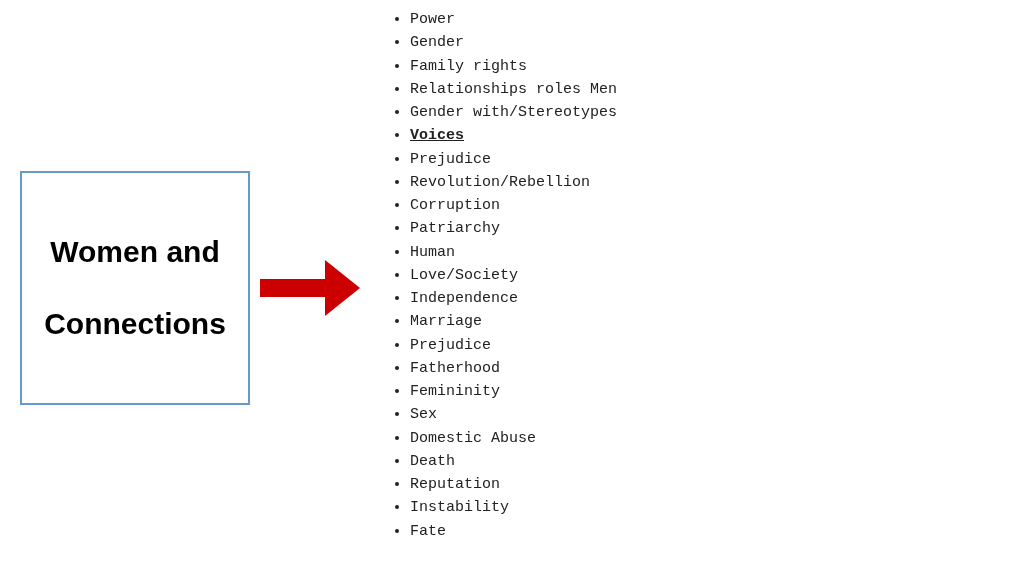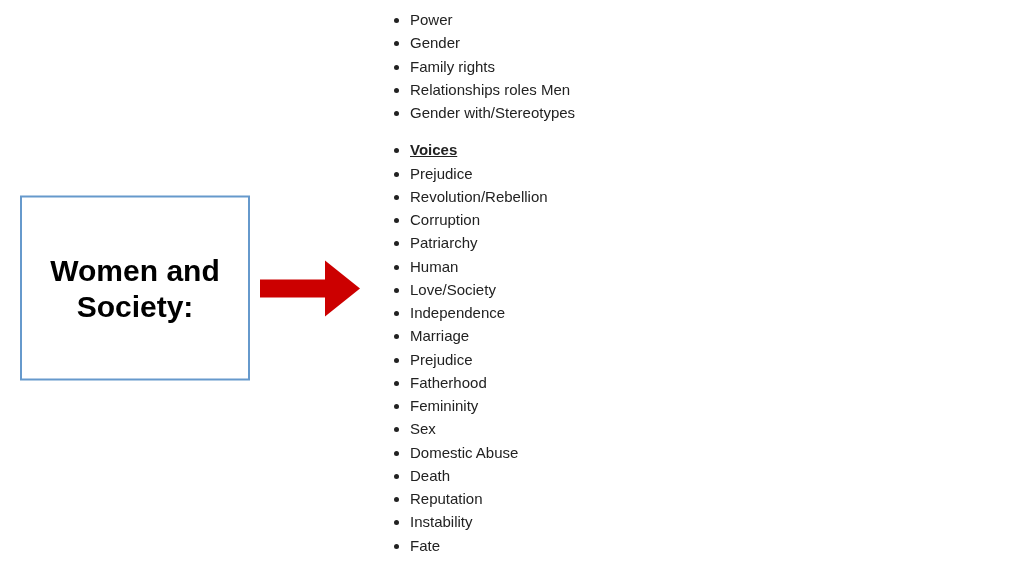--- a/index.html
+++ b/index.html
@@ -32,21 +32,21 @@
       left: 20px;
       top: 50%;
       transform: translateY(-50%);
       display: flex;
       align-items: center;
       gap: 0px;
     }
 
     .title-box {
       width: 230px;
-      height: 185px;
+      height: 234px;
       border: 2px solid #6699cc;
       display: flex;
       align-items: center;
       justify-content: center;
       padding: 10px;
     }
 
     .title-text {
       font-size: 30px;
       font-weight: bold;
@@ -95,38 +95,39 @@
     .bullet-list {
       list-style: disc;
       padding-left: 20px;
       font-size: 15px;
       line-height: 1.55;
       color: #222222;
     }
 
     .bullet-list li {
       color: #222222;
+      font-family: Liberation Mono, monospace;
     }
 
     .bullet-list li.highlighted {
       font-weight: bold;
       text-decoration: underline;
-      margin-top: 14px;
     }
   </style>
 </head>
 <body>
 
 <div class="page-container">
 
   <div class="left-section">
     <div class="title-box">
       <div class="title-text">
         <span>Women and</span><br>
-        <span>Society:</span><br>
+        <br>
+        <span>Connections</span>
       </div>
     </div>
     <div class="arrow-container">
       <div class="arrow">
         <div class="arrow-body"></div>
         <div class="arrow-head"></div>
       </div>
     </div>
   </div>
 

